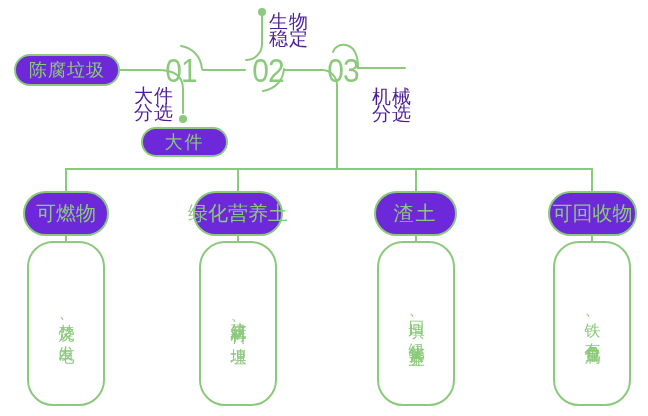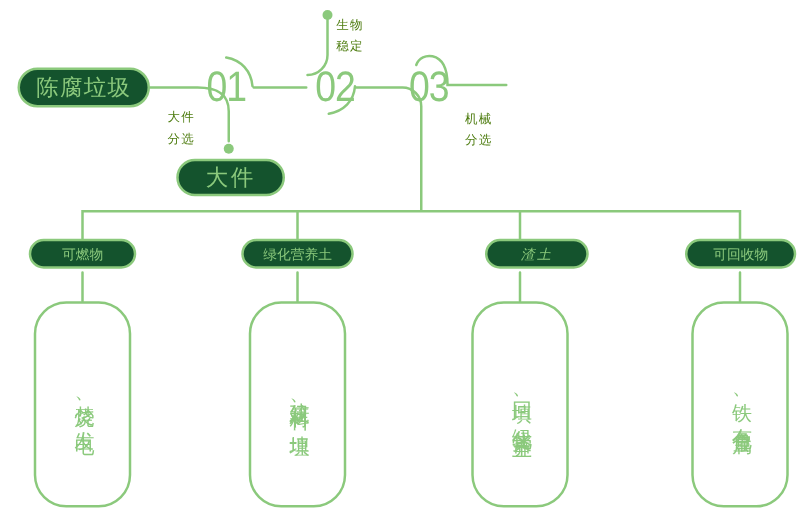--- a/index.html
+++ b/index.html
@@ -5,38 +5,38 @@
   html,body{margin:0;padding:0;background:#fff;}
   .canvas{
     position:relative;width:648px;height:416px;background:#ffffff;overflow:hidden;
     font-family:"Liberation Sans","DejaVu Sans",sans-serif;
   }
   .lines{position:absolute;left:0;top:0;}
   .pill{
     position:absolute;box-sizing:border-box;
     border:2px solid #8bc97c;border-radius:999px;
     color:#8bc97c;display:flex;align-items:center;justify-content:center;
-    background:#14532d;white-space:nowrap;
+    background:#6d28d9;white-space:nowrap;
   }
   .pill-source{left:14px;top:54px;width:106px;height:32px;font-size:18px;letter-spacing:1px;}
   .pill-bulky{left:141px;top:127px;width:87px;height:30px;font-size:18px;letter-spacing:2px;}
-  .pill-cat{top:191px;height:24px;font-size:11px;}
+  .pill-cat{top:191px;height:45px;font-size:20px;}
   .pill-cat1{left:23px;width:86px;}
   .pill-cat2{left:193px;width:90px;}
-  .pill-cat3{left:388px;width:83px;letter-spacing:2px;font-style:italic;}
+  .pill-cat3{left:374px;width:83px;letter-spacing:2px;}
   .pill-cat4{left:548px;width:89px;}
   .stepnum{
     position:absolute;top:50px;width:44px;height:40px;line-height:40px;
     text-align:center;font-size:34px;color:#8bc97c;letter-spacing:-1px;
     transform:scaleX(.88);transform-origin:center;
   }
   .num1{left:159px;} .num2{left:246px;} .num3{left:321px;}
   .steplabel{
-    position:absolute;font-size:10px;line-height:16.5px;color:#4d7c0f;
-    white-space:pre-line;letter-spacing:1px;font-family:Liberation Mono, monospace;
+    position:absolute;font-size:19px;line-height:16.5px;color:#4c1d95;
+    white-space:pre-line;letter-spacing:1px;
   }
   .lbl-bulky{left:134px;top:88px;}
   .lbl-bio{left:269px;top:14px;}
   .lbl-mech{left:372px;top:89px;}
   .resultbox{
     position:absolute;top:241px;width:78px;height:165px;box-sizing:border-box;
     border:2px solid #8bc97c;border-radius:26px;background:#fff;
     display:flex;align-items:center;justify-content:center;
   }
   .box1{left:27px;} .box2{left:199px;} .box3{left:377px;} .box4{left:553px;}

